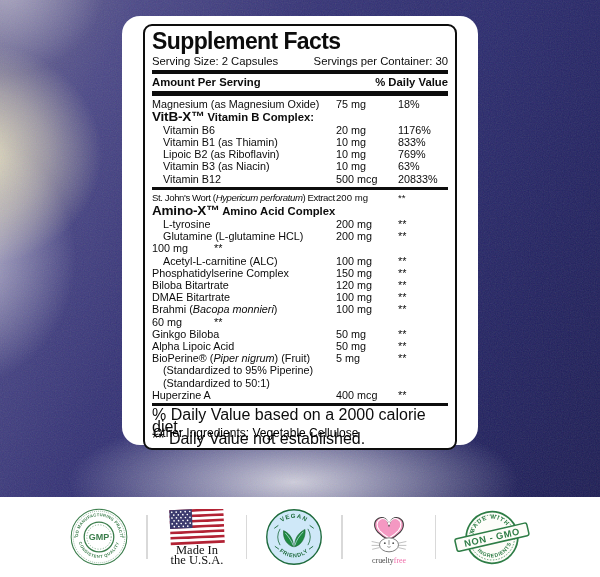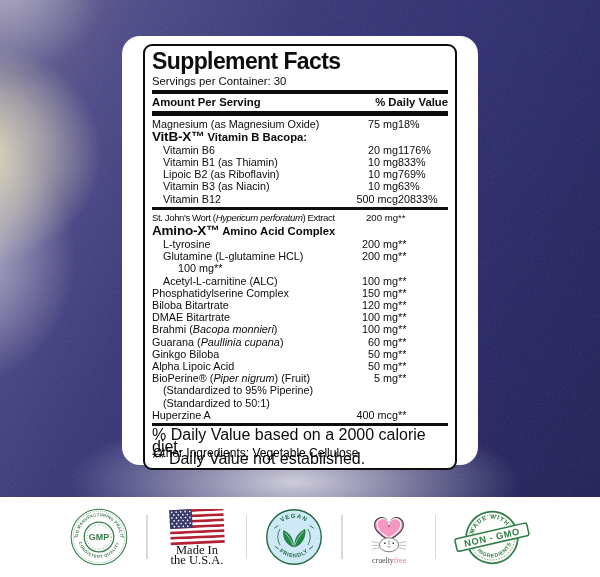--- a/index.html
+++ b/index.html
@@ -11,34 +11,34 @@
     background:
       radial-gradient(140px 120px at 1% -2%, rgba(190,186,208,0.75), rgba(190,186,208,0) 70%),
       radial-gradient(175px 155px at -4% 31%, rgba(242,235,196,0.95), rgba(242,235,196,0.45) 42%, rgba(242,235,196,0) 72%),
       radial-gradient(160px 180px at -6% 52%, rgba(226,223,232,0.75), rgba(226,223,232,0) 70%),
       radial-gradient(300px 95px at 49% 97%, rgba(216,215,226,0.95), rgba(216,215,226,0) 75%),
       linear-gradient(118deg, #6f6b93 0%, #4b4887 16%, #353376 36%, #2b2b6e 58%, #222260 80%, #1d1d54 100%);
   }
   .noise{position:absolute;left:0;top:0;opacity:0.14;pointer-events:none;}
 
   
-  .label-card{position:absolute;left:122px;top:36px;width:356px;height:429px;background:#ffffff;color:#0c0c0c;border-radius:18px;}
+  .label-card{position:absolute;left:122px;top:16px;width:356px;height:429px;background:#ffffff;color:#0c0c0c;border-radius:18px;}
   .facts-box{position:absolute;left:21px;top:8px;width:314px;box-sizing:border-box;
     border:2.5px solid #0d0d0d;border-radius:9px;padding:3px 7px 4px;background:#fff;}
   .facts-title{font-size:23px;font-weight:bold;letter-spacing:-0.6px;line-height:23px;margin:1px 0 2px;}
   .serving-line{display:flex;justify-content:space-between;font-size:11.3px;line-height:13px;margin-bottom:2px;}
   .bar{background:#0d0d0d;}
   .bar.b1{height:3.5px;margin:1px 0 2px;}
   .bar.b2{height:5px;margin:2px 0 2px;}
   .bar.b3{height:3px;margin:2px 0;}
   .col-head{display:flex;justify-content:space-between;font-size:11.3px;font-weight:bold;line-height:13px;}
   .rows{font-size:10.8px;line-height:12.2px;}
   .row{display:flex;}
   .row .nm{flex:1;white-space:nowrap;min-width:0;}
-  .row .amt{width:62px;text-align:right;flex:none;}
+  .row .amt{width:62px;text-align:left;flex:none;}
   .row .dv{width:50px;text-align:left;flex:none;}
   .row.indent .nm,.row.sub .nm{padding-left:11px;}
   .row.small{font-size:9.6px;}
   .row.small .nm{letter-spacing:-0.4px;}
   .row.group{font-weight:bold;line-height:14px;}
   .row.group .brand{font-size:13.5px;letter-spacing:-0.2px;}
   .row.group .rest{font-size:11.3px;}
   .rule{height:3px;background:#0d0d0d;margin:2px 0;}
   .footnotes{font-size:16px;line-height:11.8px;padding-top:1px;}
   .other-ingredients{position:absolute;left:31px;top:410px;font-size:12px;color:#000000;}
@@ -61,36 +61,37 @@
     <filter id="nz">
         <feTurbulence type="fractalNoise" baseFrequency="0.85" numOctaves="2" stitchTiles="stitch"></feTurbulence>
       </filter>
     <rect width="600" height="497" filter="url(#nz)"></rect>
   </svg>
 
   <div class="label-card">
     <div class="facts-box">
       <div class="facts-title">Supplement Facts</div>
       <div class="serving-line">
+        <span>Serving Size: 2 Capsules</span>
         <span>Servings per Container: 30</span>
       </div>
       <div class="bar b1"></div>
       <div class="col-head">
         <span>Amount Per Serving</span>
         <span>% Daily Value</span>
       </div>
       <div class="bar b2"></div>
       <div class="rows">
           <div class="row">
             <span class="nm"><span>Magnesium (as Magnesium Oxide)</span></span>
             <span class="amt">75 mg</span>
             <span class="dv">18%</span>
           </div>
           <div class="row group">
-            <span class="nm"><span class="brand">VitB-X™</span><span class="rest"> Vitamin B Bacopa:</span></span>
+            <span class="nm"><span class="brand">VitB-X™</span><span class="rest"> Vitamin B Complex:</span></span>
           </div>
           <div class="row indent">
             <span class="nm"><span>Vitamin B6</span></span>
             <span class="amt">20 mg</span>
             <span class="dv">1176%</span>
           </div>
           <div class="row indent">
             <span class="nm"><span>Vitamin B1 (as Thiamin)</span></span>
             <span class="amt">10 mg</span>
             <span class="dv">833%</span>
@@ -152,21 +153,20 @@
             <span class="nm"><span>DMAE Bitartrate</span></span>
             <span class="amt">100 mg</span>
             <span class="dv">**</span>
           </div>
           <div class="row">
             <span class="nm"><span>Brahmi (</span><i>Bacopa monnieri</i><span>)</span></span>
             <span class="amt">100 mg</span>
             <span class="dv">**</span>
           </div>
           <div class="row">
-            <span class="nm"><span>Guarana (</span><i>Paullinia cupana</i><span>)</span></span>
             <span class="amt">60 mg</span>
             <span class="dv">**</span>
           </div>
           <div class="row">
             <span class="nm"><span>Ginkgo Biloba</span></span>
             <span class="amt">50 mg</span>
             <span class="dv">**</span>
           </div>
           <div class="row">
             <span class="nm"><span>Alpha Lipoic Acid</span></span>

